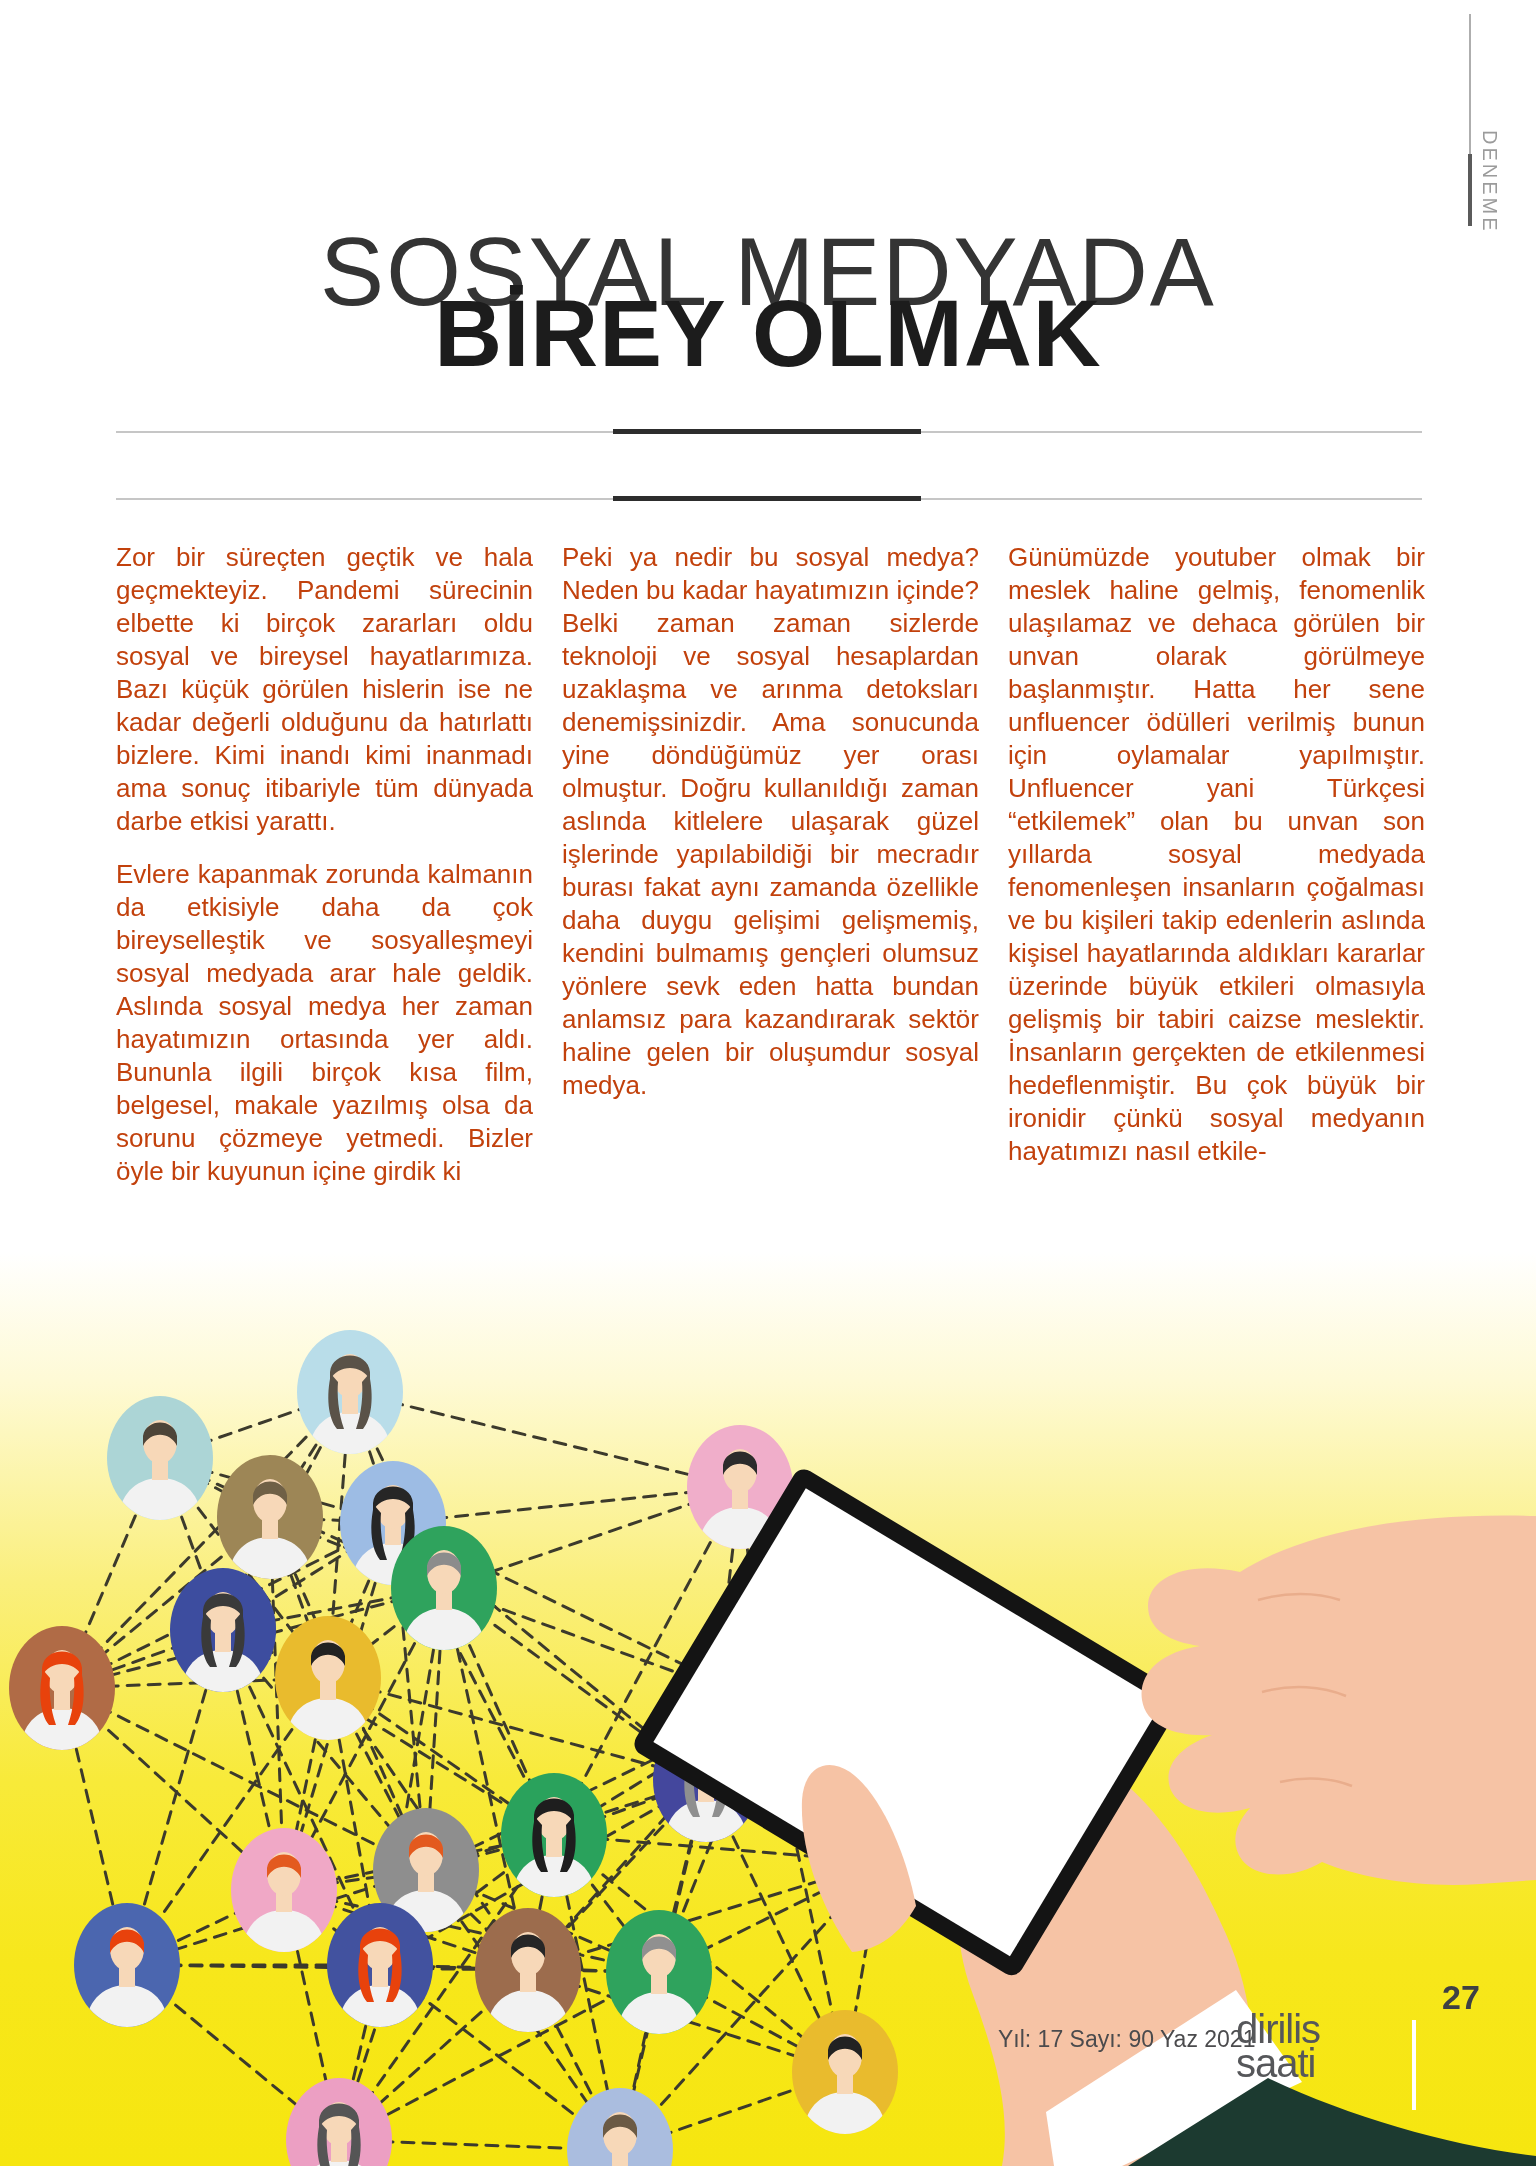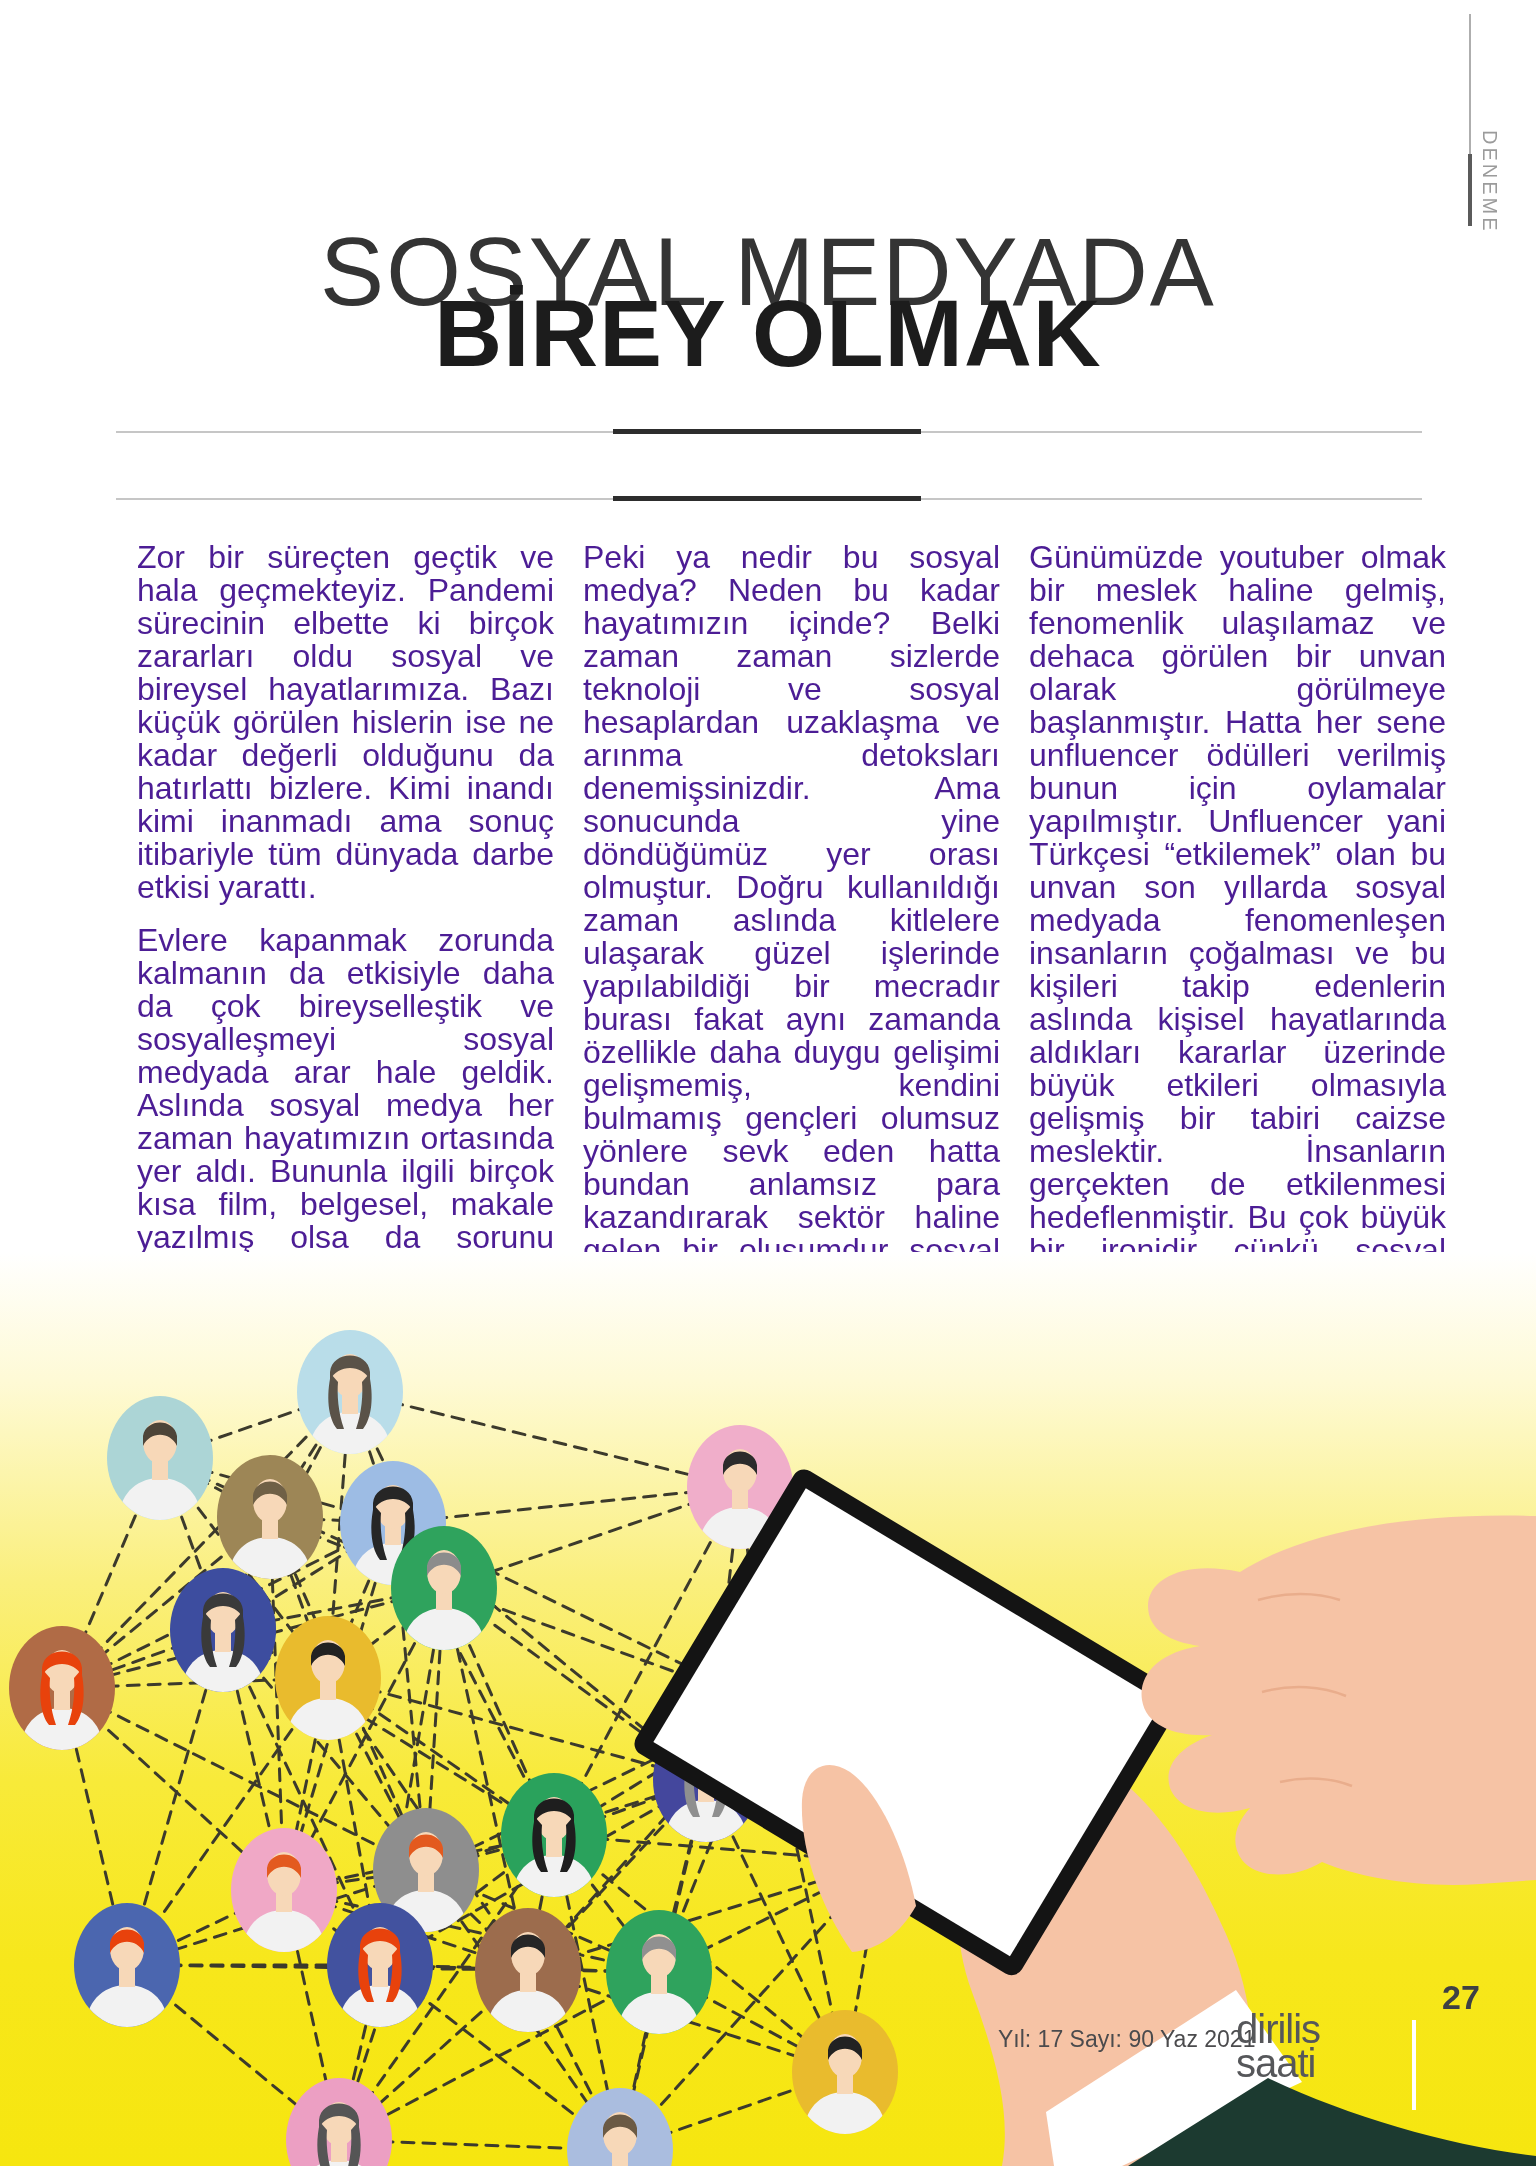--- a/index.html
+++ b/index.html
@@ -30,21 +30,21 @@
   
   .sideline  { position:absolute; left:1469px; top:14px; width:2px; height:212px; background:#aeaeae; }
   .sideline-dark { position:absolute; left:1468px; top:154px; width:4px; height:72px; background:#5b5b5b; }
   .sidelabel {
     position:absolute; left:1478px; top:130px;
     writing-mode:vertical-rl; font-size:20px; letter-spacing:3px; color:#9b9b9b;
   }
   
   .col {
     position:absolute; top:541px; width:417px;
-    font-size:32px; line-height:33px; color:#4c1d95; text-align:justify;margin-left:21px;
+    font-size:26px; line-height:33px; color:#c2410c; text-align:justify;
   }
   .col-1 { left:116px; } .col-2 { left:562px; } .col-3 { left:1008px; }
   .col p { margin:0 0 20px 0; }
   
   .illustration { position:absolute; top:1252px; left:0; width:1536px; height:914px; }
   
   .issue   { position:absolute; left:998px;  top:2026px; font-size:23px; color:#4b4b4d; }
   .logo    { position:absolute; left:1236px; top:2012px; width:150px; 
              font-size:40px; font-weight:400; color:#56575a; line-height:34px; letter-spacing:-1px; }
   .divider { position:absolute; left:1412px; top:2020px; width:4px; height:90px; background:#ffffff; }

